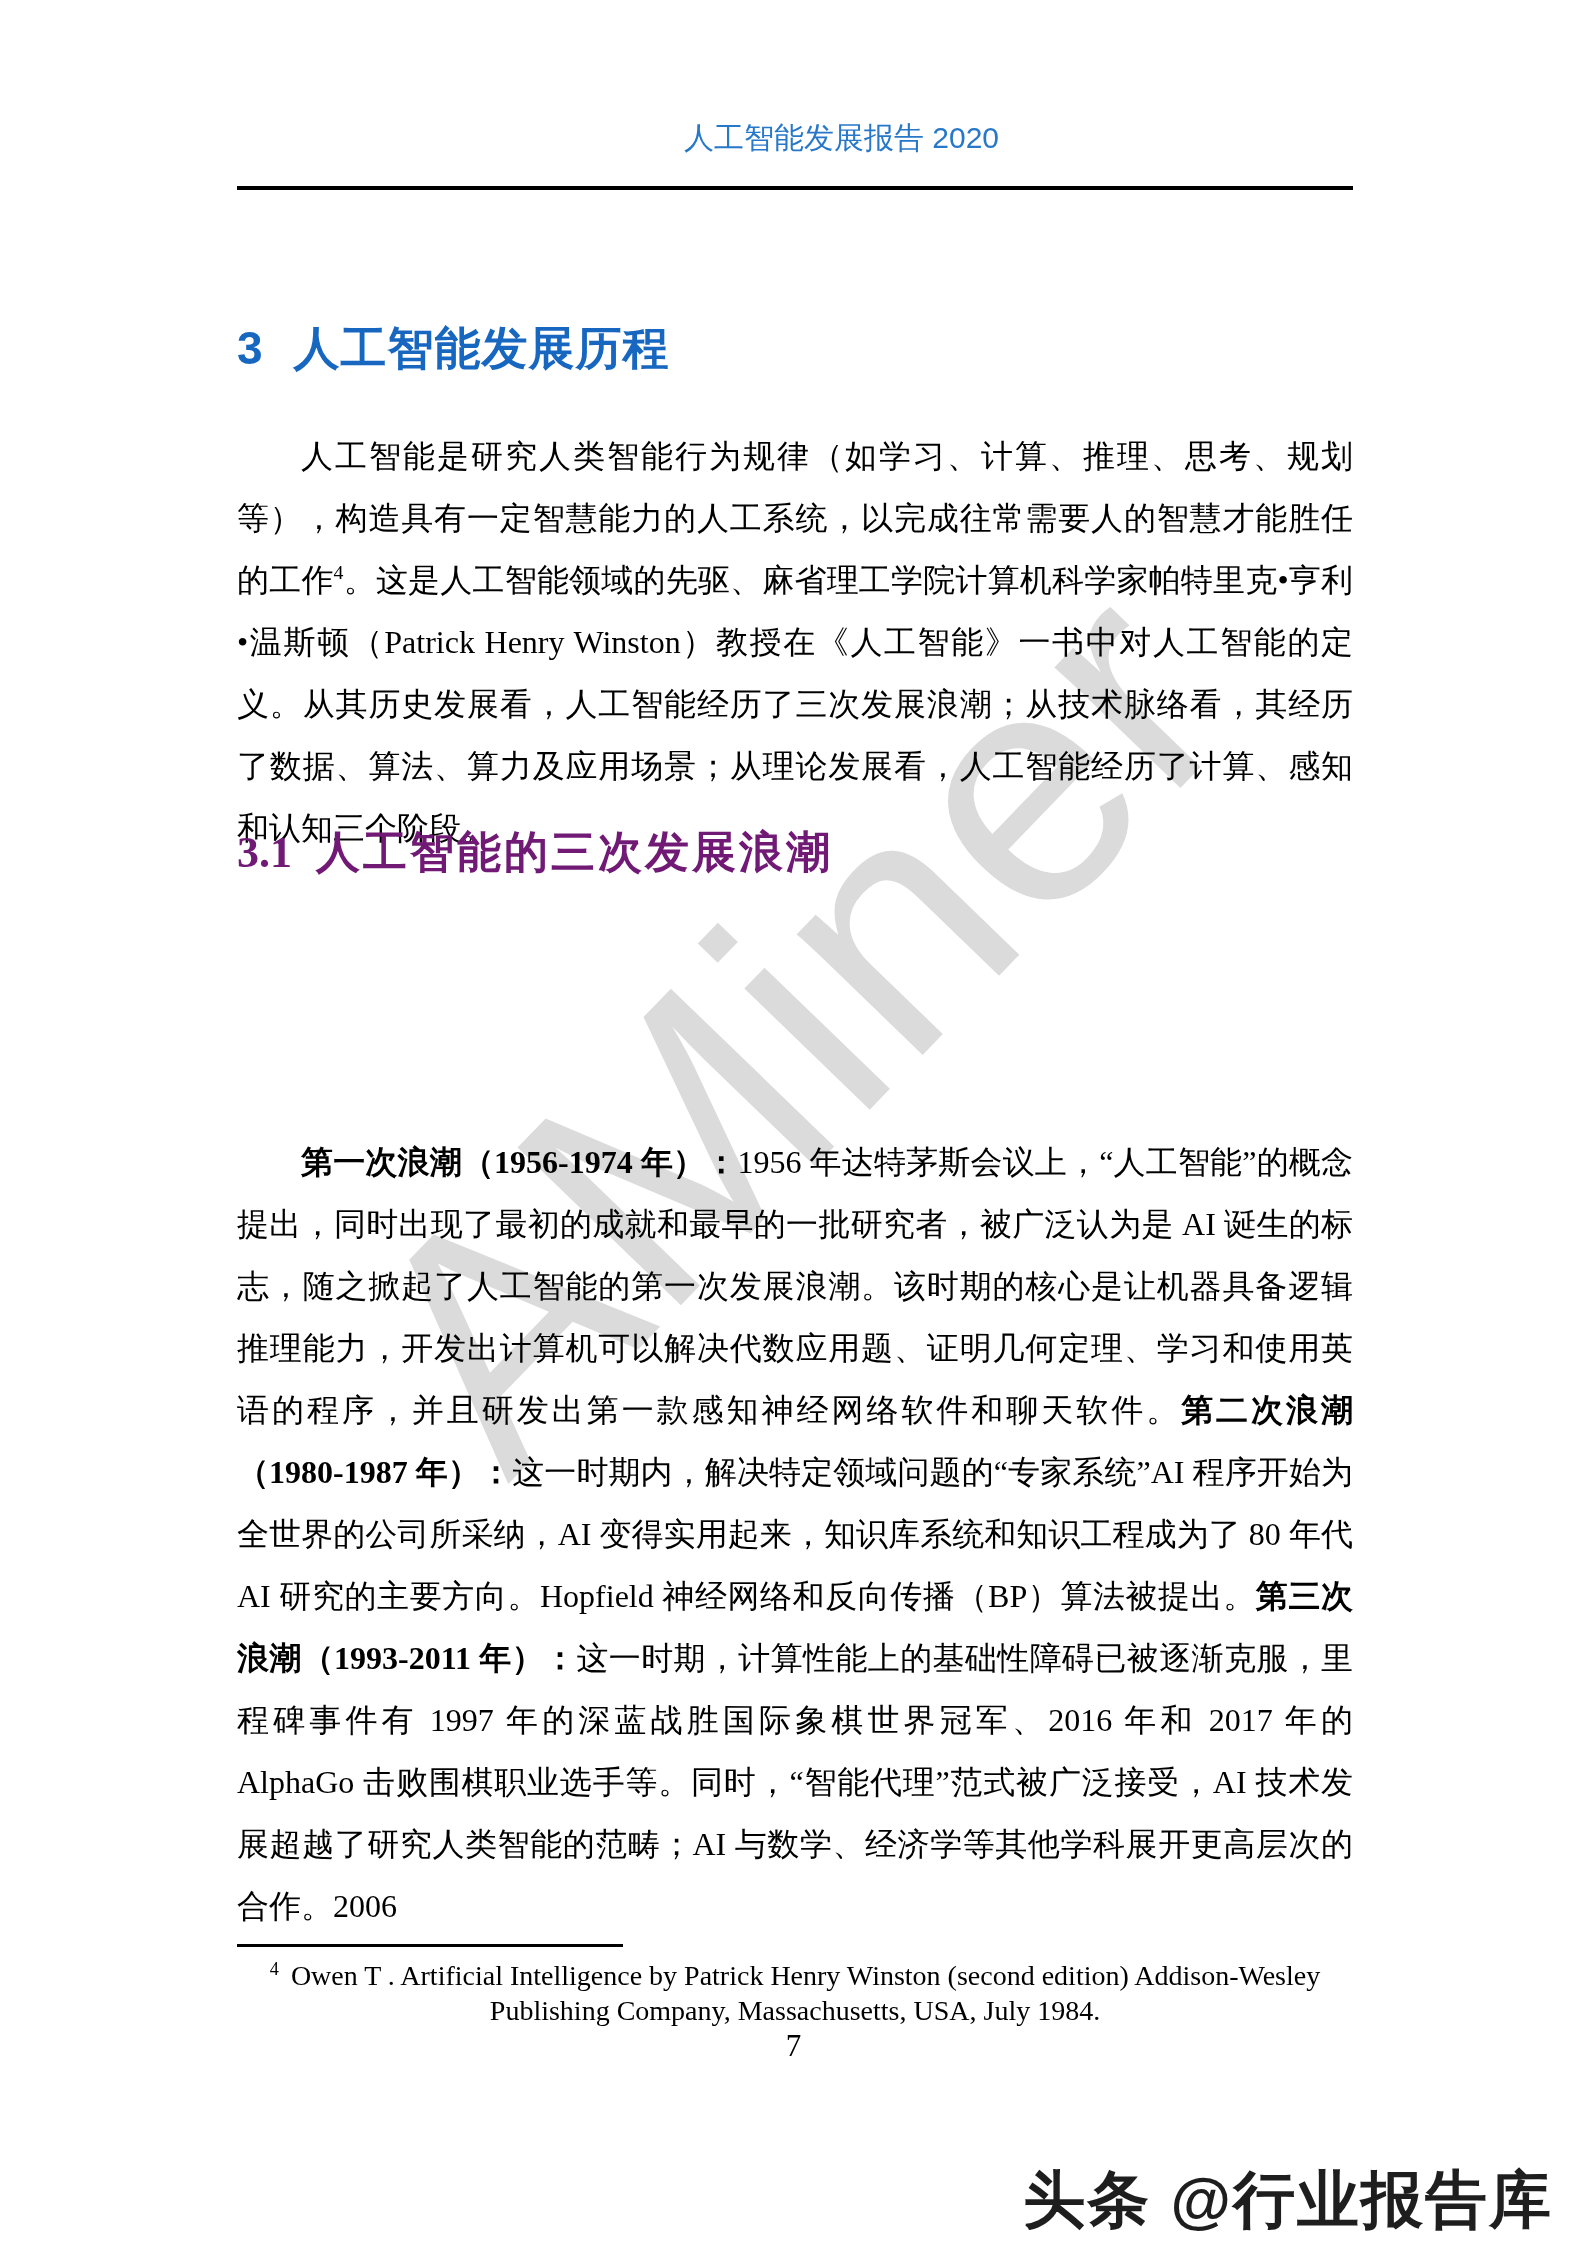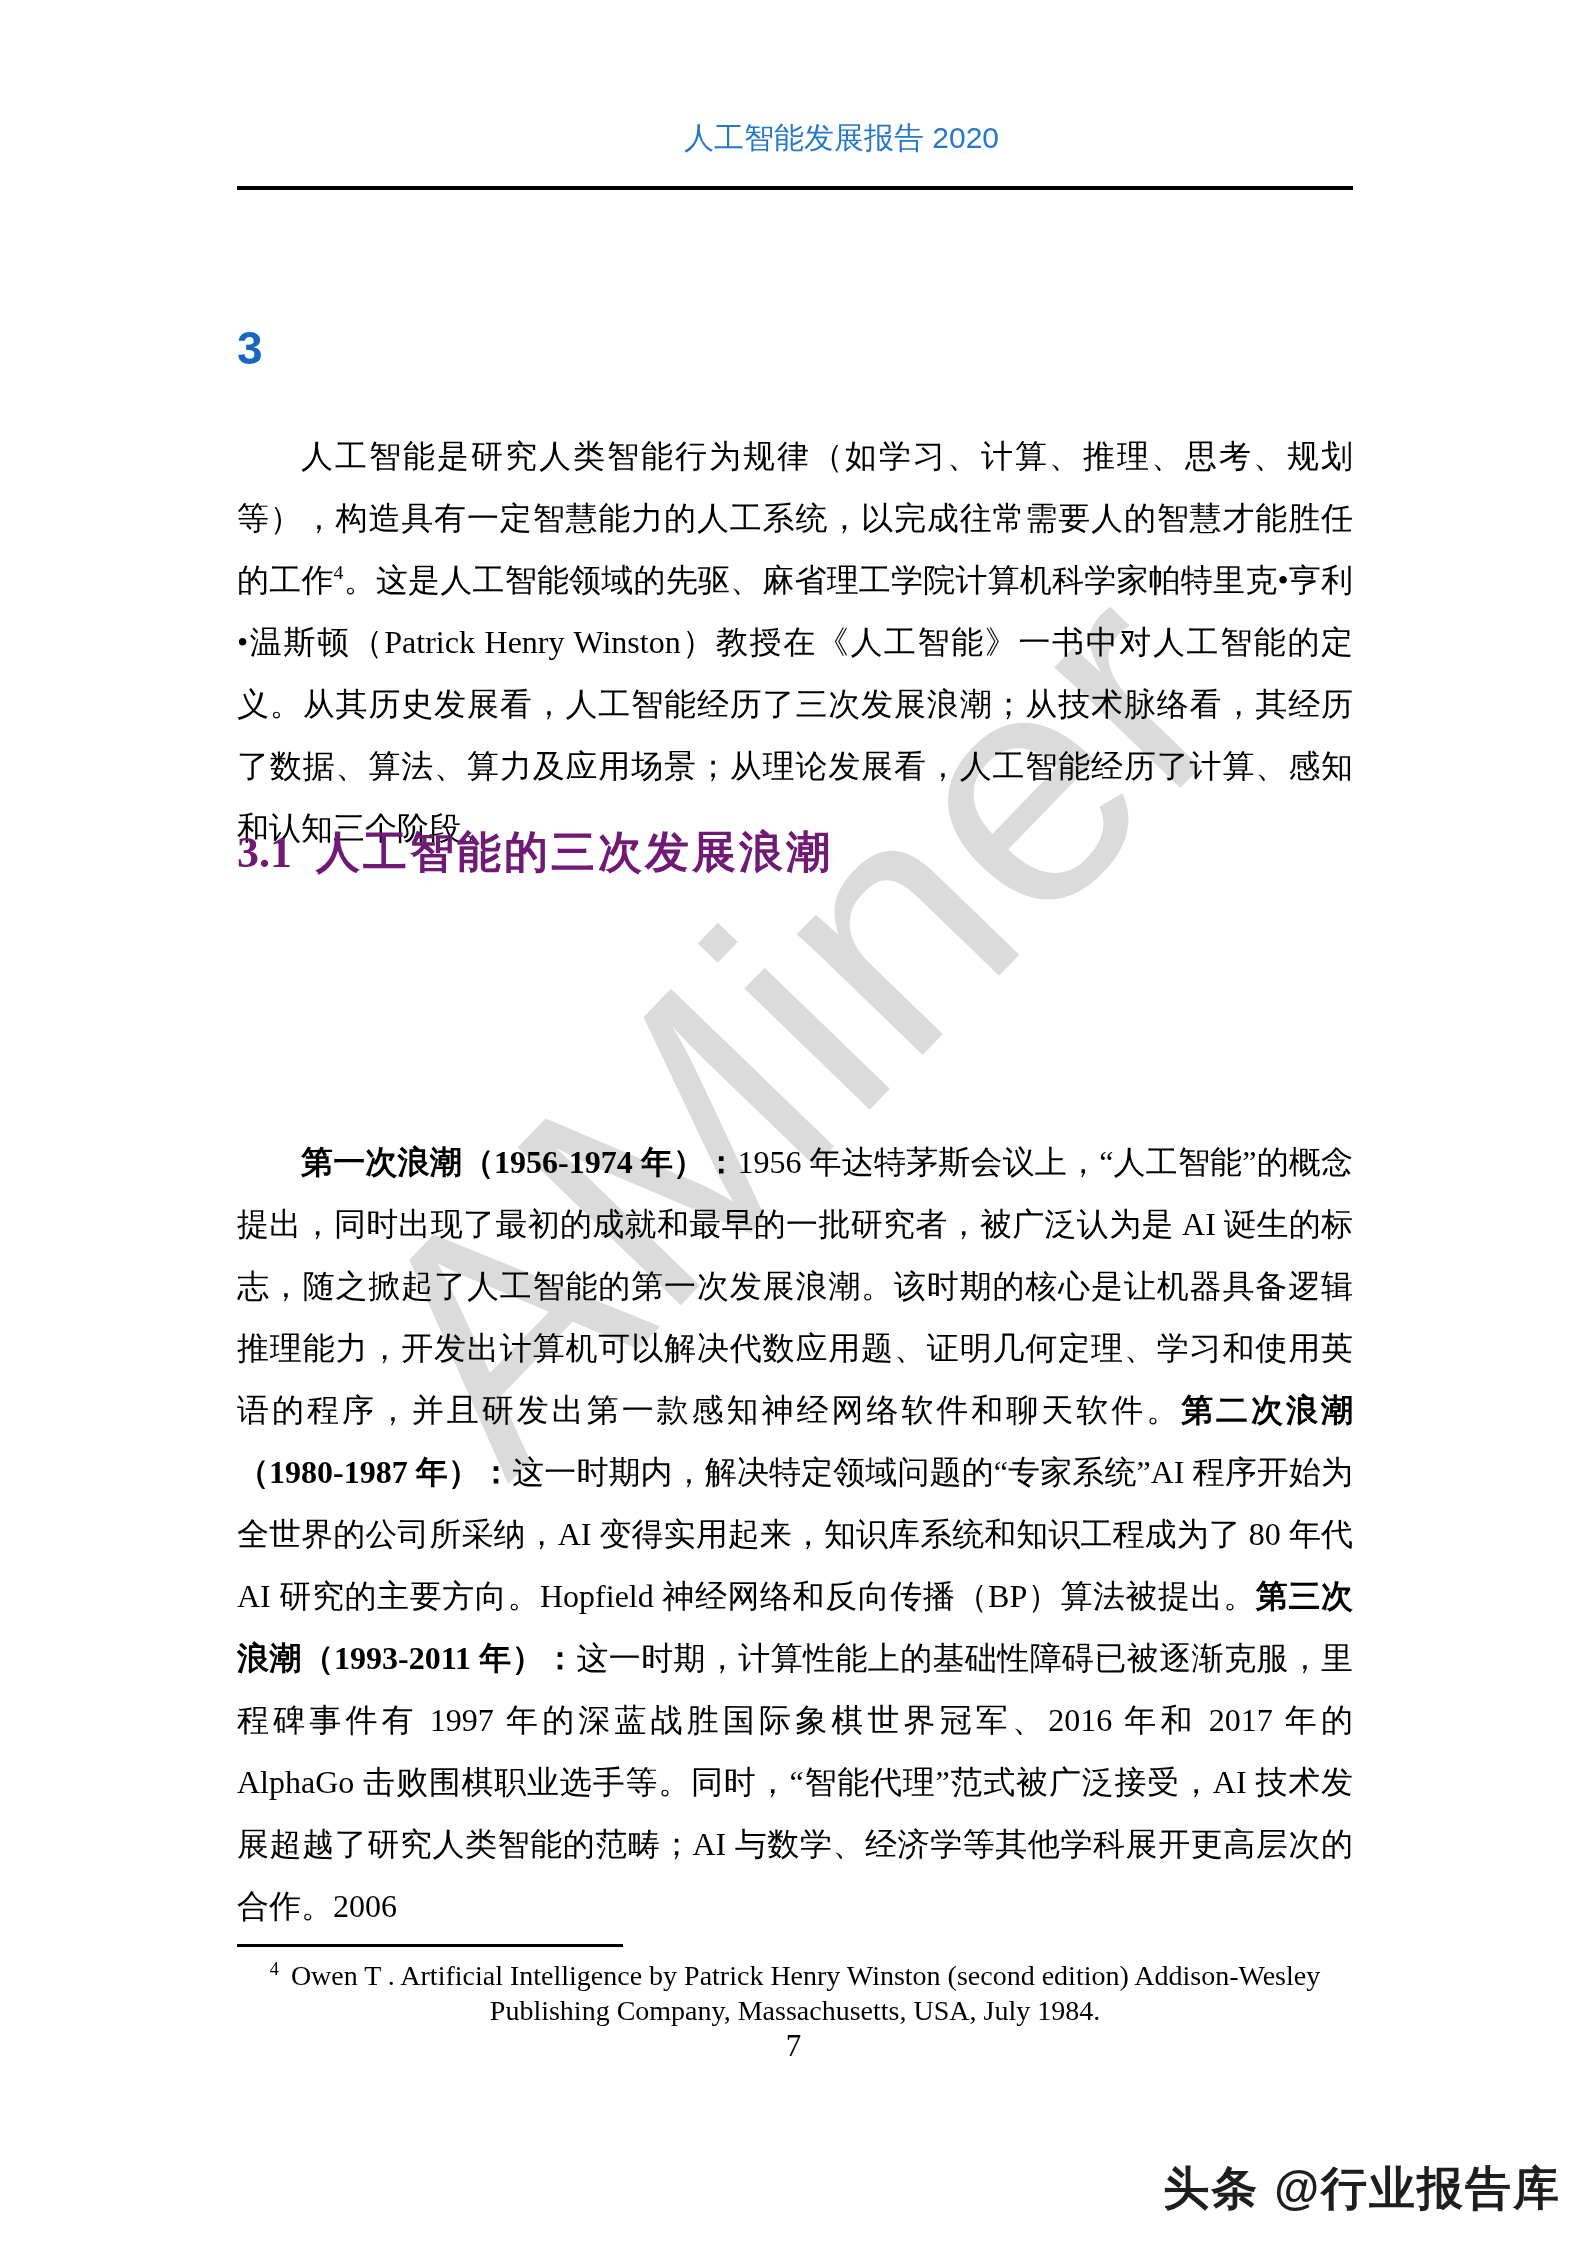--- a/index.html
+++ b/index.html
@@ -91,41 +91,42 @@
   .footnote sup{font-size:0.65em;line-height:0;vertical-align:super;margin-right:12px;}
   .page-number{
     position:absolute;z-index:1;
     top:2028px;left:0;width:100%;
     text-align:center;
     font-size:31px;
   }
   
   .watermark-corner{
     position:absolute;z-index:1;
-    top:2158px;right:26px;
+    top:2158px;right:34px;
     font-family:"Liberation Sans","DejaVu Sans",sans-serif;
     font-weight:bold;
-    font-size:46px;
+    font-size:62px;
     color:#1e1e1e;
     letter-spacing:2px;
   }
 </style>
 </head>
 <body>
 
 <div class="page">
 
   <div class="watermark-diagonal">AMiner</div>
 
   <div class="doc-header-title">人工智能发展报告 2020</div>
 
   <div class="doc-header-rule"></div>
 
   <div class="h1">
     <span class="sec-num">3</span>
+    <span>人工智能发展历程</span>
   </div>
 
   <p class="body-para para-intro"><span>人工智能是研究人类智能行为规律（如学习、计算、推理、思考、规划等），构造具有一定智慧能力的人工系统，以完成往常需要人的智慧才能胜任的工作</span><sup>4</sup><span>。这是人工智能领域的先驱、麻省理工学院计算机科学家帕特里克•亨利•温斯顿（Patrick Henry Winston）教授在《人工智能》一书中对人工智能的定义。从其历史发展看，人工智能经历了三次发展浪潮；从技术脉络看，其经历了数据、算法、算力及应用场景；从理论发展看，人工智能经历了计算、感知和认知三个阶段。</span></p>
 
   <div class="h2">
     <span class="sec-num">3.1</span>
     <span>人工智能的三次发展浪潮</span>
   </div>
 
 

